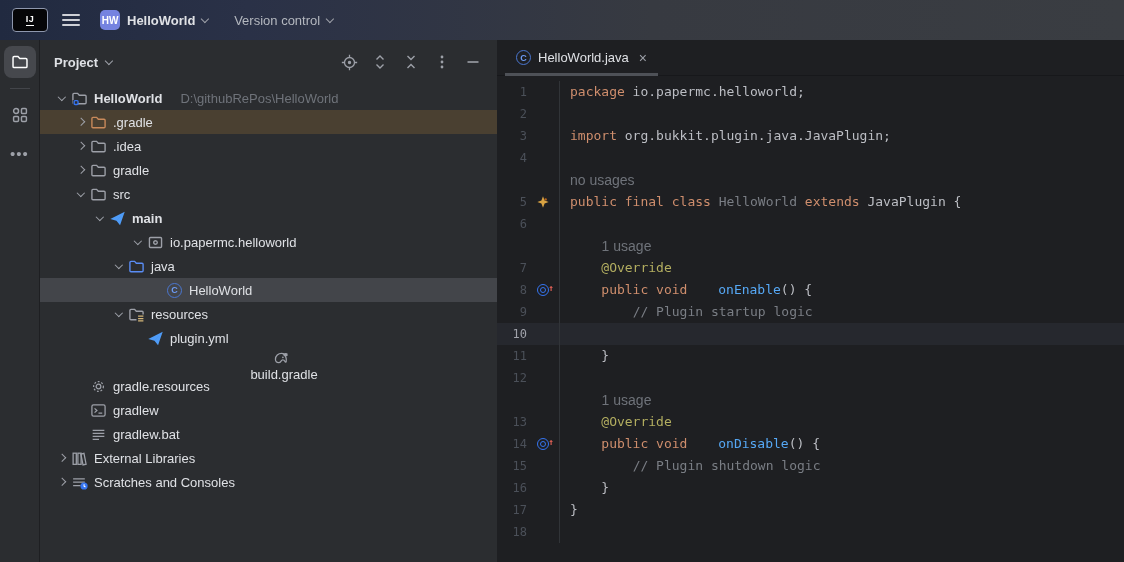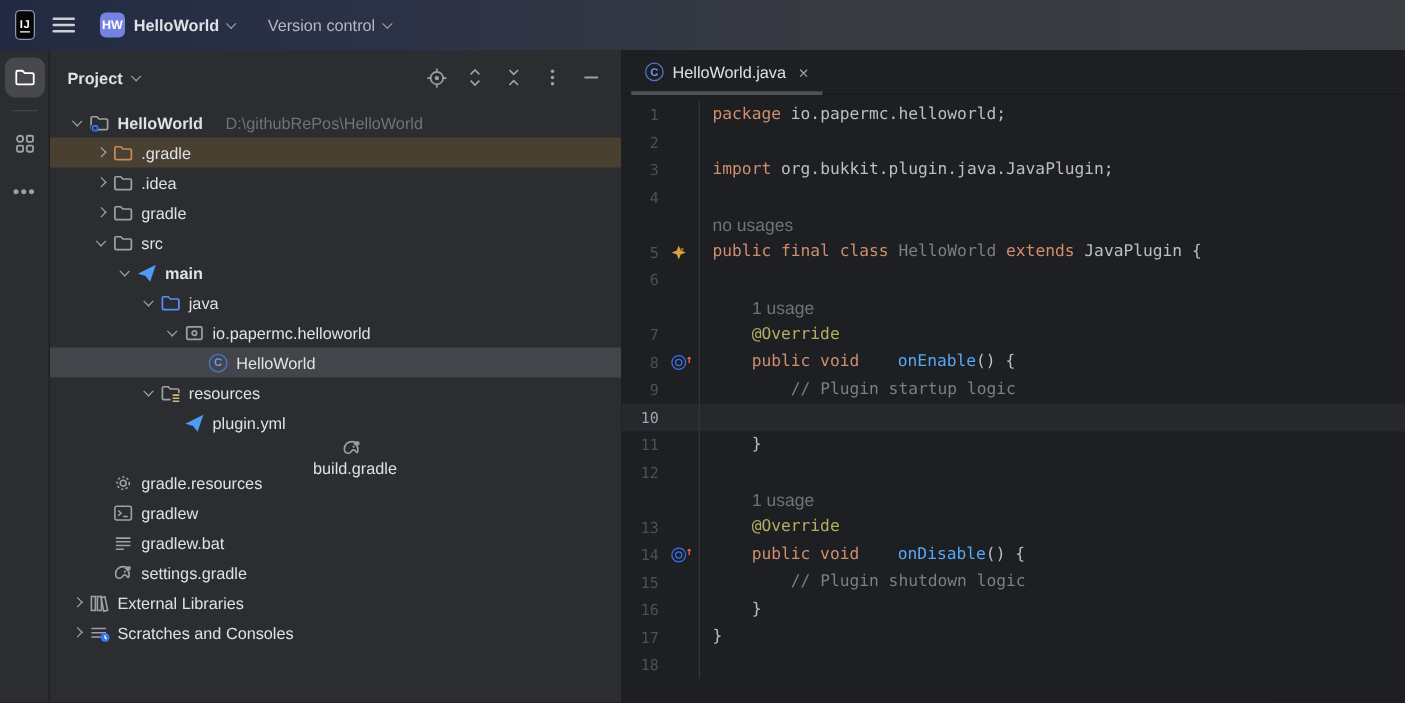--- a/index.html
+++ b/index.html
@@ -2,21 +2,21 @@
 <html><head>
 <meta charset="utf-8">
 <style>
   * { margin:0; padding:0; box-sizing:border-box; }
   html,body { width:1124px; height:562px; overflow:hidden; }
   body { background:#1e1f22; font-family:"Liberation Sans",sans-serif; color:#dfe1e5; font-size:13px; }
 
   
   .topbar { height:40px; display:flex; align-items:center; gap:14px; padding:0 12px;
     background:linear-gradient(90deg,#212a40 0%, #2a3147 22%, #373a41 58%, #3a3d42 100%); }
-  .ij-logo { width:16px; height:24px; background:#060608; border:1px solid #8e97ad; border-radius:4px;
+  .ij-logo { width:36px; height:24px; background:#060608; border:1px solid #8e97ad; border-radius:4px;
     color:#fff; font-size:9px; font-weight:bold; display:flex; align-items:center; justify-content:center; letter-spacing:.5px; }
   .ij-logo i { font-style:normal; border-bottom:1.5px solid #fff; padding-bottom:1px; }
   .hamburger { width:18px; height:12px; display:flex; flex-direction:column; justify-content:space-between; cursor:pointer; }
   .hamburger b { height:1.8px; background:#ced0d6; border-radius:1px; }
   .tb-group { display:flex; align-items:center; gap:7px; padding:4px 6px; border-radius:6px; cursor:pointer; }
   .badge { width:20px; height:20px; border-radius:5px; background:#7583e0; color:#fff; font-size:10px;
     font-weight:700; display:flex; align-items:center; justify-content:center; }
   .tb-label { font-weight:600; color:#dfe1e5; }
   .tb-label2 { color:#b4b8bf; }
   .chev { display:inline-block; border:solid #9da0a8; border-width:0 1.5px 1.5px 0; padding:2.4px; transform:rotate(45deg); margin-top:-3px; }
@@ -193,27 +193,27 @@
         <div class="row" style="padding-left: 31px;"><span class="chev-slot"><span class="tchev right"></span></span><span class="ico"><span class="ico-wrap" style="display: inline-flex; align-items: center; justify-content: center;"><svg width="17" height="17" viewBox="0 0 16 16" fill="none" stroke="#9da0a8" stroke-width="1.3">
                 <path d="M1.8 4.2c0-.6.4-1 1-1h3.4l1.6 1.7h5.4c.6 0 1 .4 1 1v6c0 .6-.4 1-1 1H2.8c-.6 0-1-.4-1-1z"></path>
               </svg></span></span><span class="lbl">gradle</span></div>
         <div class="row" style="padding-left: 31px;"><span class="chev-slot"><span class="tchev down"></span></span><span class="ico"><span class="ico-wrap" style="display: inline-flex; align-items: center; justify-content: center;"><svg width="17" height="17" viewBox="0 0 16 16" fill="none" stroke="#9da0a8" stroke-width="1.3">
                 <path d="M1.8 4.2c0-.6.4-1 1-1h3.4l1.6 1.7h5.4c.6 0 1 .4 1 1v6c0 .6-.4 1-1 1H2.8c-.6 0-1-.4-1-1z"></path>
               </svg></span></span><span class="lbl">src</span></div>
         <div class="row" style="padding-left: 50px;"><span class="chev-slot"><span class="tchev down"></span></span><span class="ico"><span class="ico-wrap" style="display: inline-flex; align-items: center; justify-content: center;"><svg width="17" height="17" viewBox="0 0 16 16">
                 <path d="M1.2 8.4 14.8 1.6 10.4 14.4 7 10.2z" fill="#4f9cf7"></path>
                 <path d="M7 10.2 14.8 1.6 8.6 8.4z" fill="#2a5fc4"></path>
               </svg></span></span><span class="lbl bold">main</span></div>
-        <div class="row" style="padding-left: 69px;"><span class="chev-slot"><span class="tchev down"></span></span><span class="ico"><span class="ico-wrap" style="display: inline-flex; align-items: center; justify-content: center;"><svg width="17" height="17" viewBox="0 0 16 16" fill="none" stroke="#5a8df5" stroke-width="1.3">
-                <path d="M1.8 4.2c0-.6.4-1 1-1h3.4l1.6 1.7h5.4c.6 0 1 .4 1 1v6c0 .6-.4 1-1 1H2.8c-.6 0-1-.4-1-1z"></path>
-              </svg></span></span><span class="lbl">java</span></div>
         <div class="row" style="padding-left: 88px;"><span class="chev-slot"><span class="tchev down"></span></span><span class="ico"><span class="ico-wrap" style="display: inline-flex; align-items: center; justify-content: center;"><svg width="17" height="17" viewBox="0 0 16 16" fill="none" stroke="#9da0a8" stroke-width="1.3">
                 <rect x="2.3" y="3.3" width="11.4" height="9.4" rx="1"></rect>
                 <circle cx="8" cy="8" r="1.7"></circle>
               </svg></span></span><span class="lbl">io.papermc.helloworld</span></div>
+        <div class="row" style="padding-left: 69px;"><span class="chev-slot"><span class="tchev down"></span></span><span class="ico"><span class="ico-wrap" style="display: inline-flex; align-items: center; justify-content: center;"><svg width="17" height="17" viewBox="0 0 16 16" fill="none" stroke="#5a8df5" stroke-width="1.3">
+                <path d="M1.8 4.2c0-.6.4-1 1-1h3.4l1.6 1.7h5.4c.6 0 1 .4 1 1v6c0 .6-.4 1-1 1H2.8c-.6 0-1-.4-1-1z"></path>
+              </svg></span></span><span class="lbl">java</span></div>
         <div class="row selected" style="padding-left: 107px;"><span class="chev-slot"></span><span class="ico"><span class="ico-wrap" style="display: inline-flex; align-items: center; justify-content: center;"><span class="class-icon">C</span></span></span><span class="lbl">HelloWorld</span></div>
         <div class="row" style="padding-left: 69px;"><span class="chev-slot"><span class="tchev down"></span></span><span class="ico"><span class="ico-wrap" style="display: inline-flex; align-items: center; justify-content: center;"><svg width="17" height="17" viewBox="0 0 16 16" fill="none">
                 <path d="M1.8 4.2c0-.6.4-1 1-1h3.4l1.6 1.7h5.4c.6 0 1 .4 1 1v6c0 .6-.4 1-1 1H2.8c-.6 0-1-.4-1-1z" stroke="#9da0a8" stroke-width="1.3"></path>
                 <rect x="8" y="8" width="8" height="8" fill="#2b2d30"></rect>
                 <path d="M9.5 9.5h5M9.5 11.8h5M9.5 14.1h5" stroke="#d5b778" stroke-width="1.2"></path>
               </svg></span></span><span class="lbl">resources</span></div>
         <div class="row" style="padding-left: 88px;"><span class="chev-slot"></span><span class="ico"><span class="ico-wrap" style="display: inline-flex; align-items: center; justify-content: center;"><svg width="17" height="17" viewBox="0 0 16 16">
                 <path d="M1.2 8.4 14.8 1.6 10.4 14.4 7 10.2z" fill="#4f9cf7"></path>
                 <path d="M7 10.2 14.8 1.6 8.6 8.4z" fill="#2a5fc4"></path>
               </svg></span></span><span class="lbl">plugin.yml</span></div>
@@ -225,24 +225,20 @@
                 <circle cx="8" cy="8" r="2.2"></circle>
                 <circle cx="8" cy="8" r="4.6" stroke-dasharray="1.7 1.7"></circle>
               </svg></span></span><span class="lbl">gradle.resources</span></div>
         <div class="row" style="padding-left: 31px;"><span class="chev-slot"></span><span class="ico"><span class="ico-wrap" style="display: inline-flex; align-items: center; justify-content: center;"><svg width="17" height="17" viewBox="0 0 16 16" fill="none" stroke="#9da0a8" stroke-width="1.2">
                 <rect x="1.8" y="2.8" width="12.4" height="10.4" rx="1.5"></rect>
                 <path d="M4.3 6l2.2 2-2.2 2M8 10.5h3.5"></path>
               </svg></span></span><span class="lbl">gradlew</span></div>
         <div class="row" style="padding-left: 31px;"><span class="chev-slot"></span><span class="ico"><span class="ico-wrap" style="display: inline-flex; align-items: center; justify-content: center;"><svg width="17" height="17" viewBox="0 0 16 16" stroke="#9da0a8" stroke-width="1.2">
                 <path d="M2.5 4.2h11M2.5 7h11M2.5 9.8h11M2.5 12.6h6"></path>
               </svg></span></span><span class="lbl">gradlew.bat</span></div>
-        <div class="row" style="padding-left: 31px;"><span class="chev-slot"></span><span class="ico"><span class="ico-wrap" style="display: inline-flex; align-items: center; justify-content: center;"><svg width="17" height="17" viewBox="0 0 16 16" fill="none" stroke="#9da0a8" stroke-width="1.2">
-                <path d="M13.6 4.2c-.9-1-2.3-1-3.1-.2l-.5.5c1.9 1.2 3 3.1 2.4 6.4-.1.5-.8.6-1 .1-.5-1-1.2-1.7-2.3-1.7-1.8 0-1.2 2.6-3.8 2.6-1.9 0-3-1.3-3-3.2 0-3.3 2.6-5.6 5.8-5.6 1.9 0 3.6.8 4.6 2.1l1-.7"></path>
-                <circle cx="9.3" cy="6.9" r=".8" fill="#9da0a8" stroke="none"></circle>
-              </svg></span></span><span class="lbl">settings.gradle</span></div>
         <div class="row" style="padding-left: 12px;"><span class="chev-slot"><span class="tchev right"></span></span><span class="ico"><span class="ico-wrap" style="display: inline-flex; align-items: center; justify-content: center;"><svg width="17" height="17" viewBox="0 0 16 16" fill="none" stroke="#9da0a8" stroke-width="1.2">
                 <rect x="2" y="3" width="3" height="10.5"></rect>
                 <rect x="6.5" y="3" width="3" height="10.5"></rect>
                 <path d="M10.8 3.9l2.9-.7 2 10.2-2.9.7z" transform="translate(-1.5 0)"></path>
               </svg></span></span><span class="lbl">External Libraries</span></div>
         <div class="row" style="padding-left: 12px;"><span class="chev-slot"><span class="tchev right"></span></span><span class="ico"><span class="ico-wrap" style="display: inline-flex; align-items: center; justify-content: center;"><svg width="17" height="17" viewBox="0 0 16 16" fill="none">
                 <path d="M2 4.5h11M2 7.7h11M2 10.9h7" stroke="#9da0a8" stroke-width="1.2"></path>
                 <circle cx="12.3" cy="11.3" r="3.4" fill="#3574f0"></circle>
                 <path d="M12.3 9.6v1.9l1.3.8" stroke="#fff" stroke-width="1"></path>
               </svg></span></span><span class="lbl">Scratches and Consoles</span></div>

